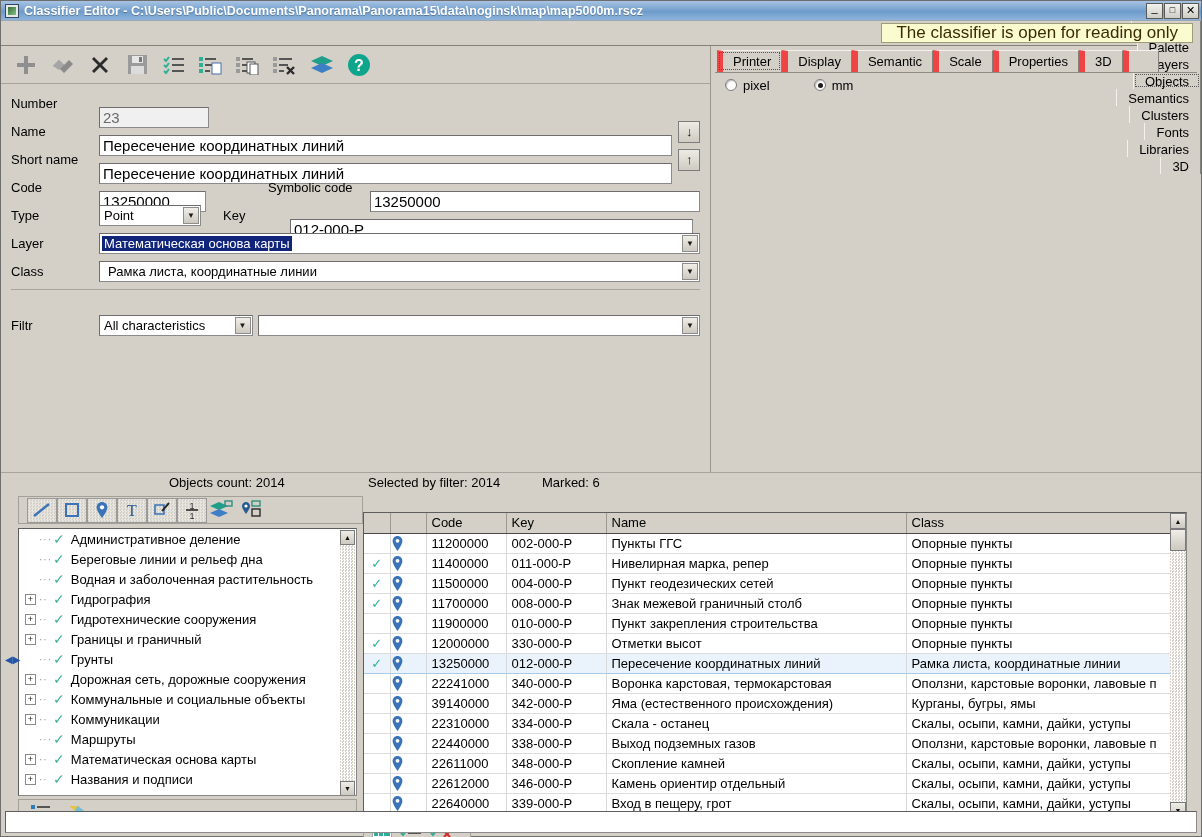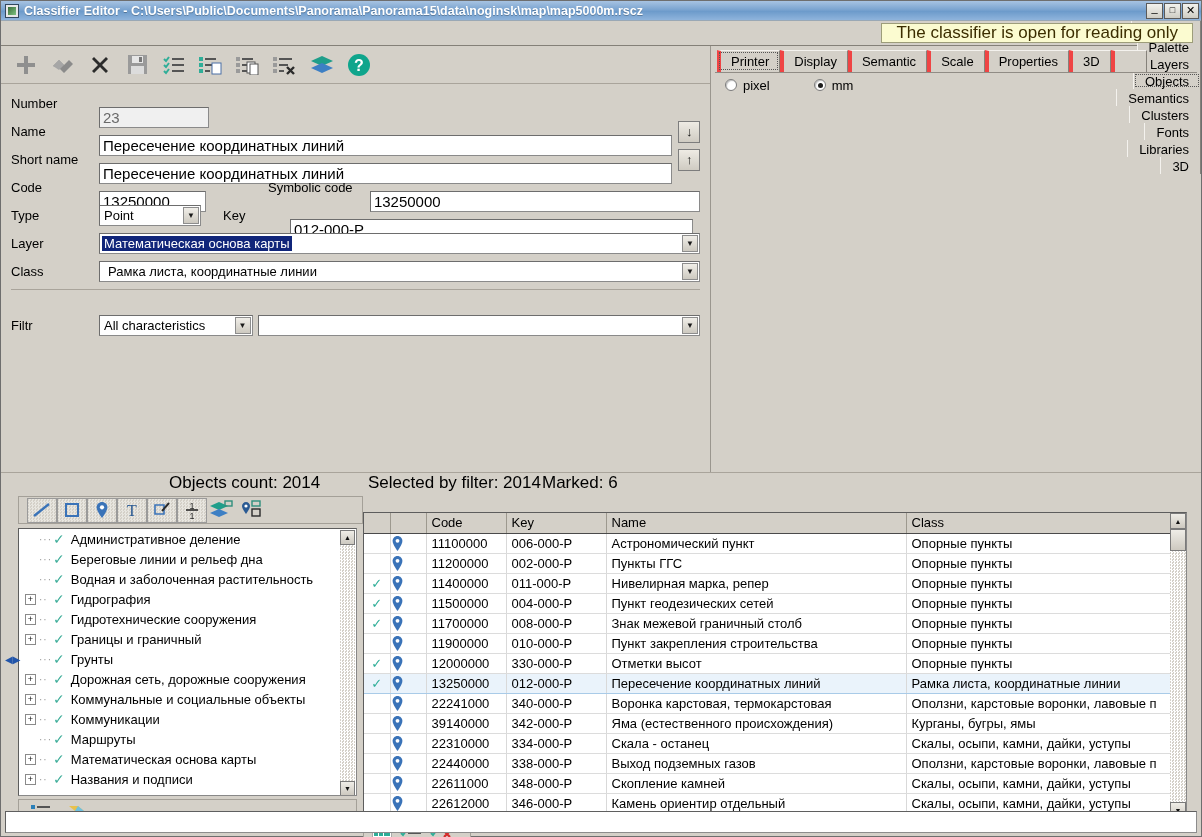--- a/index.html
+++ b/index.html
@@ -128,40 +128,40 @@
   }
   .combo .arrow i { font-style:normal; font-size:8px; color:#1a1a1a; line-height:1;}
   .sel-text { background:#10257a; color:#fff; padding:0 2px; }
   .divider-h { height:1px; background:#a9a49b; margin:6px 0 0 0; }
 
   
   .rtabstrip{ display:flex; align-items:flex-end; height:26px; padding-left:6px; padding-top:4px;}
   .rtab{
     height:22px;padding:0 10px;display:flex;align-items:center;
     font-size:13px;background:#d4d0c8;
-    border-left:4px solid #ef4444;border-right:1px solid #85817a;
+    border-left:6px solid #ef4444;border-right:1px solid #85817a;
     border-top:1px solid #f4f2ee;
   }
   .rtab.active{ outline:1px dotted #555; outline-offset:-3px;}
   .rtab.blank{ width:36px;padding:0;}
   .rtabline{height:1px;background:#908c85;margin:0 4px;}
   .radiorow{display:flex;align-items:center;height:24px;padding-left:14px;gap:44px;}
   .radio{display:flex;align-items:center;gap:6px;font-size:13px;}
   .rdot{
     width:12px;height:12px;border-radius:50%;
     background:#fff;border:1px solid #7b7b7b;
     box-shadow:inset 1px 1px 1px rgba(0,0,0,.25);
     position:relative; flex:none;
   }
   .rdot.on:after{content:"";position:absolute;left:3px;top:3px;width:5px;height:5px;border-radius:50%;background:#1c1c1c;}
 
   
   .counts{
     height:20px; display:flex; align-items:center;
-    font-size:17px; position:relative; background:#d4d0c8;
+    font-size:13px; position:relative; background:#d4d0c8;
     border-top:1px solid #a9a49b;
   }
   .c1{position:absolute;left:168px;} .c2{position:absolute;left:367px;} .c3{position:absolute;left:541px;}
 
   
   .bottom{display:flex;height:349px;}
   .treepane{width:362px;position:relative;padding:4px 4px 0 6px;}
   .treetools{
     height:28px;border:1px solid #a4a098;background:#d4d0c8;
     display:flex;align-items:center;padding-left:8px;gap:0px;
@@ -687,33 +687,20 @@
           </thead>
           <tbody id="table-body">
               <tr>
                 <td class="chk"></td>
                 <td class="pin">
                   <svg class="pin-svg" width="13" height="17" viewBox="0 0 13 17">
                     <path d="M6.5 1C3.8 1 1.6 3.2 1.6 5.9 1.6 9.3 6.5 16 6.5 16s4.9-6.7 4.9-10.1C11.4 3.2 9.2 1 6.5 1z" fill="#3a73b8"></path>
                     <circle cx="6.5" cy="5.8" r="1.9" fill="#fff"></circle>
                   </svg>
                 </td>
-                <td>11100000</td>
-                <td>006-000-P</td>
-                <td>Астрономический пункт</td>
-                <td>Опорные пункты</td>
-              </tr>
-              <tr>
-                <td class="chk"></td>
-                <td class="pin">
-                  <svg class="pin-svg" width="13" height="17" viewBox="0 0 13 17">
-                    <path d="M6.5 1C3.8 1 1.6 3.2 1.6 5.9 1.6 9.3 6.5 16 6.5 16s4.9-6.7 4.9-10.1C11.4 3.2 9.2 1 6.5 1z" fill="#3a73b8"></path>
-                    <circle cx="6.5" cy="5.8" r="1.9" fill="#fff"></circle>
-                  </svg>
-                </td>
                 <td>11200000</td>
                 <td>002-000-P</td>
                 <td>Пункты ГГС</td>
                 <td>Опорные пункты</td>
               </tr>
               <tr>
                 <td class="chk">✓</td>
                 <td class="pin">
                   <svg class="pin-svg" width="13" height="17" viewBox="0 0 13 17">
                     <path d="M6.5 1C3.8 1 1.6 3.2 1.6 5.9 1.6 9.3 6.5 16 6.5 16s4.9-6.7 4.9-10.1C11.4 3.2 9.2 1 6.5 1z" fill="#3a73b8"></path>

